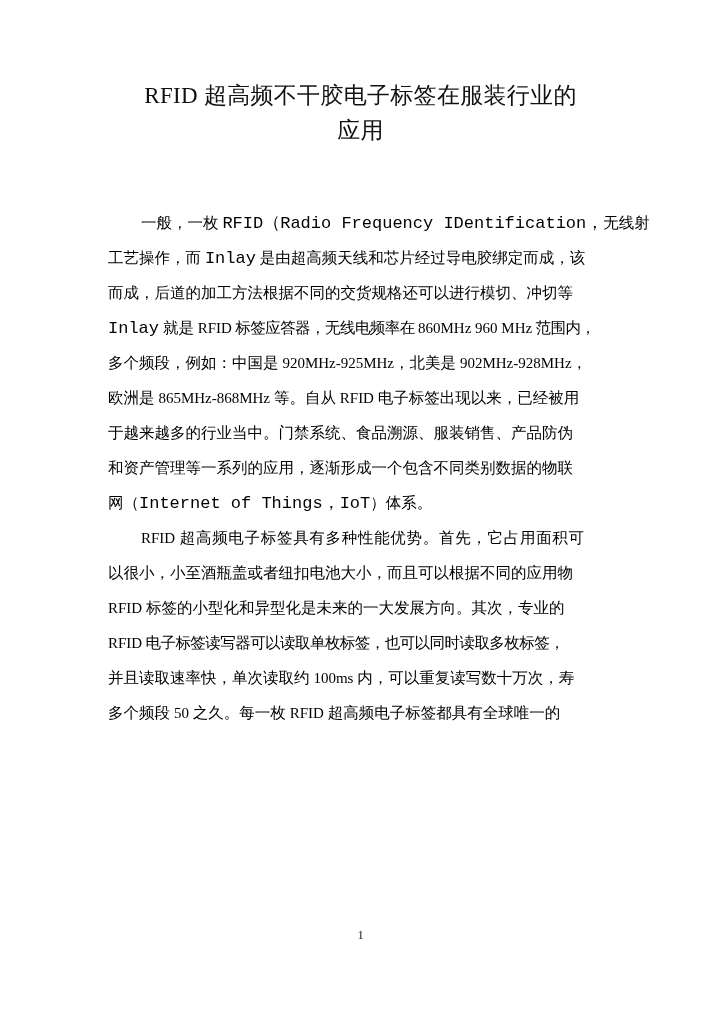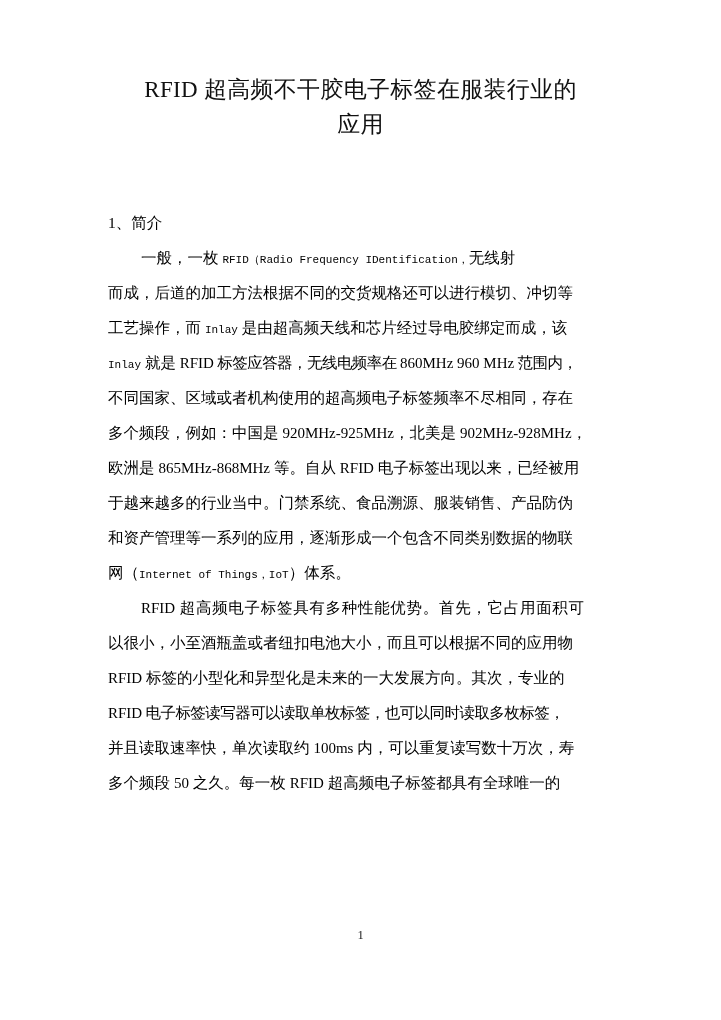--- a/index.html
+++ b/index.html
@@ -22,21 +22,21 @@
     left: 0; top: 0;
     width: 721px;
     height: 1020px;
     background: #ffffff;
   }
 
   
   .doc-title {
     position: absolute;
     left: 108px;
-    top: 72px;
+    top: 78px;
     width: 505px;
     text-align: center;
     font-family: "Liberation Serif", "DejaVu Serif", serif;
     font-size: 23px;
     line-height: 35px;
     letter-spacing: 0.3px;
     color: #111111;
   }
   .doc-title .tline { display: block; white-space: nowrap; }
 
@@ -64,21 +64,21 @@
     line-height: 35px;
     height: 35px;
     white-space: nowrap;
     text-align: left;
     overflow: visible;
   }
 
   
   .mono {
     font-family: "Liberation Mono", "DejaVu Sans Mono", monospace;
-    font-size: 11px;
+    font-size: 17px;
     letter-spacing: 0px;
   }
   .serifnum {
     font-family: "Liberation Serif", "DejaVu Serif", serif;
     font-size: 15px;
     letter-spacing: 0px;
     text-align: right;
   }
 
   .indent2 { display: inline-block; width: 33px; }
@@ -105,44 +105,40 @@
 
 <div class="page">
 
   <div class="doc-title">
     <span class="tline">RFID 超高频不干胶电子标签在服装行业的</span>
     <span class="tline">应用</span>
   </div>
 
   <div class="body-block">
 
-    <div class="section-heading">1、简介</div>
 
     <div>
 
       <div class="tline-row">
         <span class="indent2"></span><span class="sp-norm">一般，一枚 </span><span class="mono sp-norm">RFID（Radio Frequency IDentification，</span><span class="sp-norm">无线射</span>
       </div>
 
 
       <div class="tline-row">
-        <span class="sp-norm">而成，后道的加工方法根据不同的交货规格还可以进行模切、冲切等</span>
+        <span class="sp-norm">工艺操作，而 </span><span class="mono">Inlay</span><span class="sp-norm"> 是由超高频天线和芯片经过导电胶绑定而成，该</span>
       </div>
 
       <div class="tline-row">
-        <span class="sp-norm">工艺操作，而 </span><span class="mono">Inlay</span><span class="sp-norm"> 是由超高频天线和芯片经过导电胶绑定而成，该</span>
+        <span class="sp-norm">而成，后道的加工方法根据不同的交货规格还可以进行模切、冲切等</span>
       </div>
 
       <div class="tline-row">
         <span class="mono">Inlay</span><span class="sp-norm"> 就是 </span><span class="serifnum">RFID</span><span class="sp-tight"> 标签应答器，无线电频率在 </span><span class="serifnum">860MHz 960 MHz</span><span class="sp-tight"> 范围内，</span>
       </div>
 
-      <div class="tline-row">
-        <span class="sp-norm">不同国家、区域或者机构使用的超高频电子标签频率不尽相同，存在</span>
-      </div>
 
       <div class="tline-row">
         <span class="sp-norm">多个频段，例如：中国是 </span><span class="serifnum">920MHz-925MHz</span><span class="sp-norm">，北美是 </span><span class="serifnum">902MHz-928MHz</span><span class="sp-norm">，</span>
       </div>
 
       <div class="tline-row">
         <span class="sp-norm">欧洲是 </span><span class="serifnum">865MHz-868MHz</span><span class="sp-norm"> 等。自从 </span><span class="serifnum">RFID</span><span class="sp-norm"> 电子标签出现以来，已经被用</span>
       </div>
 
       <div class="tline-row">

